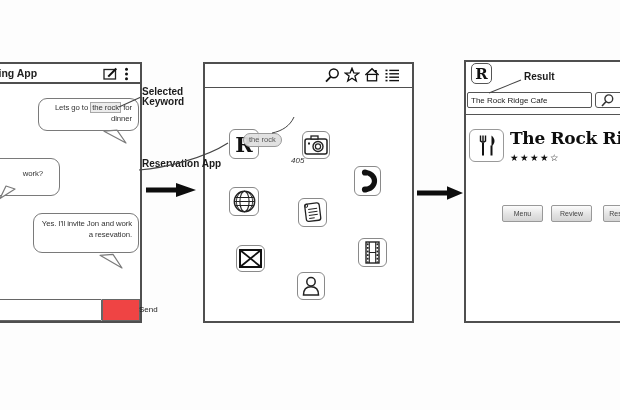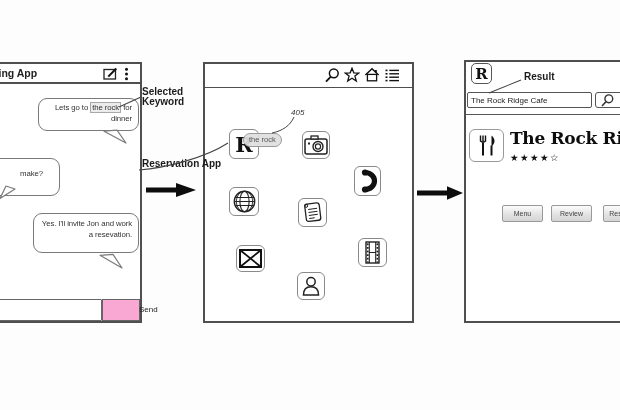--- a/index.html
+++ b/index.html
@@ -13,33 +13,33 @@
   #phone-msg { left:-58px; top:62px; width:200px; height:261px; }
   .titlebar { position:absolute; top:0; left:0; right:0; height:20px; border-bottom:2px solid #4f4f4f; background:#fff; }
   .app-title { display:block; padding-left:16px; font-size:10.5px; font-weight:bold; color:#222; line-height:19px; white-space:nowrap; }
   .tb-icon { position:absolute; top:2px; }
 
   .bubble { position:absolute; background:#fff; border:1.2px solid #7a7a7a; border-radius:9px; font-size:7.8px; line-height:10.5px; color:#333; padding:4px 6px; text-align:right; letter-spacing:-0.1px; }
   .kw-hl { border:1px solid #a8a8a8; background:#ececec; padding:0 1px; }
 
   .composer { position:absolute; bottom:0; left:0; right:0; height:22px; display:flex; }
   .msg-input { flex:1; border:1.4px solid #666; background:#fff; border-radius:1px; font-size:8px; padding:0 3px; min-width:0; font-family:"Liberation Sans",sans-serif; }
-  .send-btn { width:27px; border:1.4px solid #666; border-left:1.4px solid #666; background:#f9a8d4; font-size:8px; color:#222; text-align:center; line-height:19px;padding-left:36px; }
+  .send-btn { width:27px; border:1.4px solid #666; border-left:1.4px solid #666; background:#ef4444; font-size:8px; color:#222; text-align:center; line-height:19px;padding-left:36px; }
 
   
   #phone-apps { left:203px; top:62px; width:211px; height:261px; }
   .topbar { position:absolute; top:0; left:0; right:0; height:24px; border-bottom:1.8px solid #4f4f4f; background:#fff; }
   .topbar-icons { position:absolute; right:12px; top:3px; display:flex; gap:4px; }
 
   .app-sq { position:absolute; background:#fff; border:1.5px solid #8a8a8a; border-radius:6px; display:flex; align-items:center; justify-content:center; }
   .serifR { font-family:"DejaVu Serif", serif; font-weight:bold; color:#111; }
 
   .drag-pill { position:absolute; height:14px; border-radius:7px; background:rgba(223,223,223,.93); border:1px solid #9a9a9a; font-size:7.5px; color:#555; line-height:12px; padding:0 5px; white-space:nowrap; }
 
-  .ref-num { position:absolute; font-size:8px; font-style:italic; color:#333; }
+  .ref-num { position:absolute; font-size:8px; font-style:italic; color:#333;margin-top:48px; }
 
   
   #phone-result { left:464px; top:60px; width:170px; height:263px; }
   .r-badge { position:absolute; left:5px; top:1px; width:21px; height:21px; border:1.5px solid #555; border-radius:5px; display:flex; align-items:center; justify-content:center; background:#fff; }
   .search-row-input { position:absolute; left:1px; top:30px; width:125px; height:16px; border:1.4px solid #555; border-radius:2px; font-size:8px; color:#222; padding:0 3px; background:#fff; font-family:"Liberation Sans",sans-serif; }
   .mag-btn { position:absolute; left:129px; top:30px; width:32px; height:16px; border:1.4px solid #555; border-radius:3px; background:#fff; display:flex; align-items:center; justify-content:flex-start; padding-left:4px; }
   .sep { position:absolute; top:52px; left:0; right:0; border-top:1.5px solid #555; }
   .fork-box { position:absolute; left:3px; top:67px; width:35px; height:33px; border:1.5px solid #999; border-radius:6px; background:#fff; display:flex; align-items:center; justify-content:center; }
   .listing-title { position:absolute; left:44px; top:66px; font-family:"DejaVu Serif", serif; font-weight:bold; font-size:17px; color:#0d0d0d; letter-spacing:-0.3px; white-space:nowrap; }
   .stars { position:absolute; left:44px; top:90px; font-size:9.5px; letter-spacing:1.5px; color:#111; }
@@ -68,21 +68,21 @@
         <svg width="5" height="15" viewBox="0 0 5 15">
           <circle cx="2.5" cy="2.2" r="1.5" fill="#111"></circle>
             <circle cx="2.5" cy="7" r="1.5" fill="#111"></circle>
             <circle cx="2.5" cy="11.8" r="1.5" fill="#111"></circle>
         </svg>
       </span>
     </div>
 
     <div class="bubble" style="left:94px; top:34px; width:101px; min-height:33px;"><span>Lets go to </span><span class="kw-hl">the rock</span><span> for dinner</span></div>
 
-    <div class="bubble" style="left:8px; top:94px; width:108px; height:38px; padding-right:16px; padding-top:10px;"><span>make?</span></div>
+    <div class="bubble" style="left:8px; top:94px; width:108px; height:38px; padding-right:16px; padding-top:10px;"><span>work?</span></div>
 
     <div class="bubble" style="left:89px; top:149px; width:106px; min-height:40px; padding:5px 6px;"><span>Yes. I'll invite Jon and work a resevation.</span></div>
 
     <div class="composer">
       <input class="msg-input" type="text" style="">
       <div class="send-btn">Send</div>
     </div>
   </div>
 
   <div class="phone" id="phone-apps">

